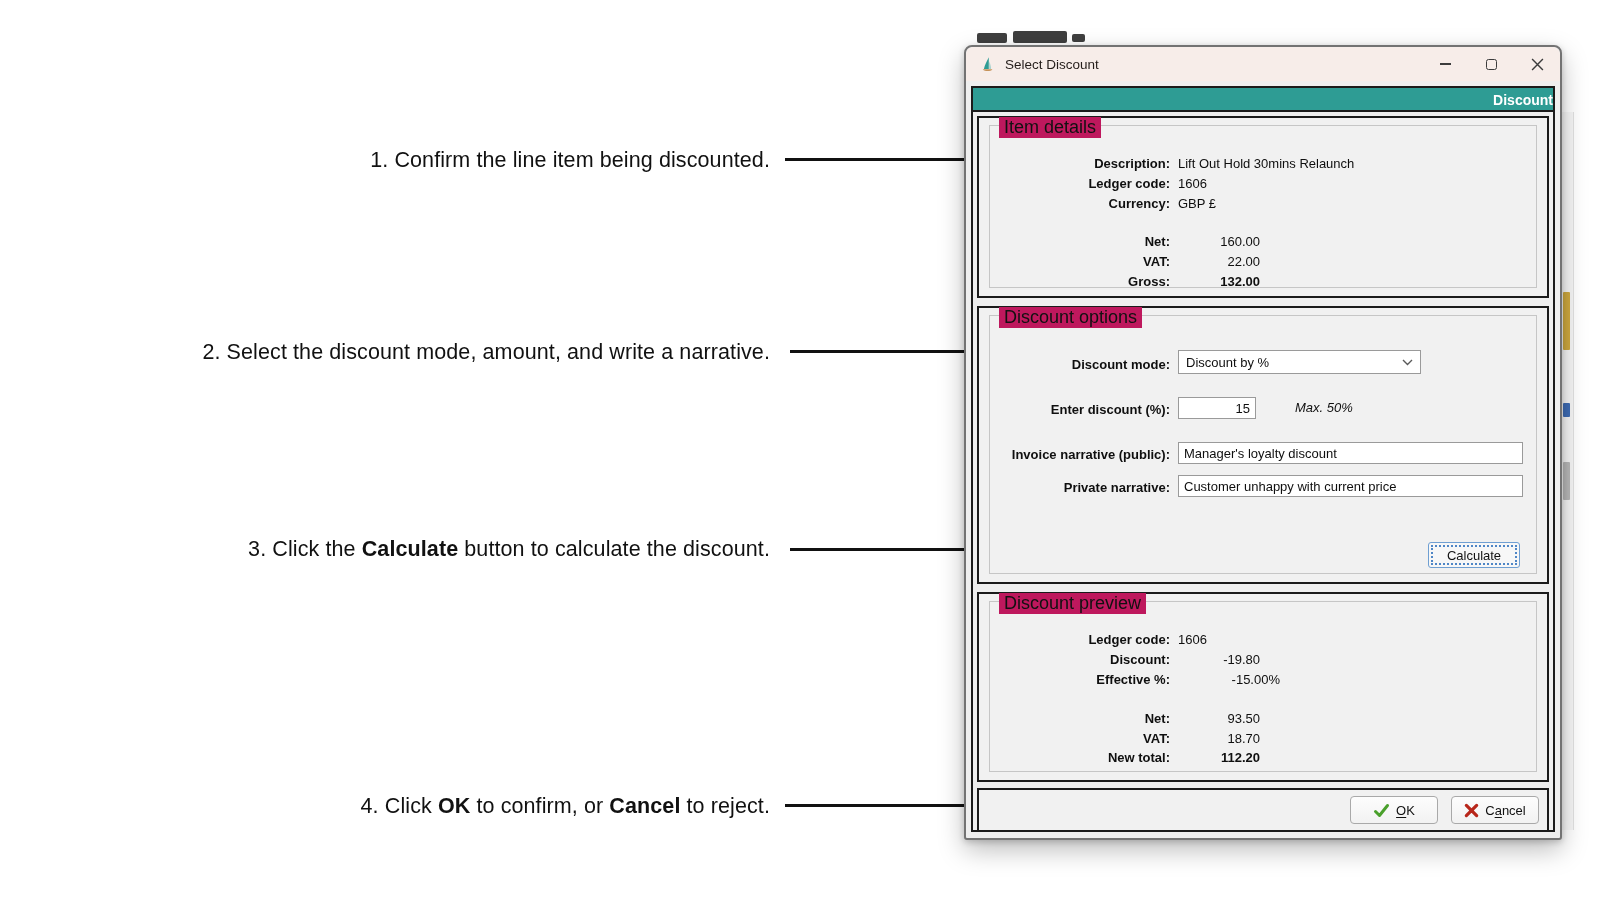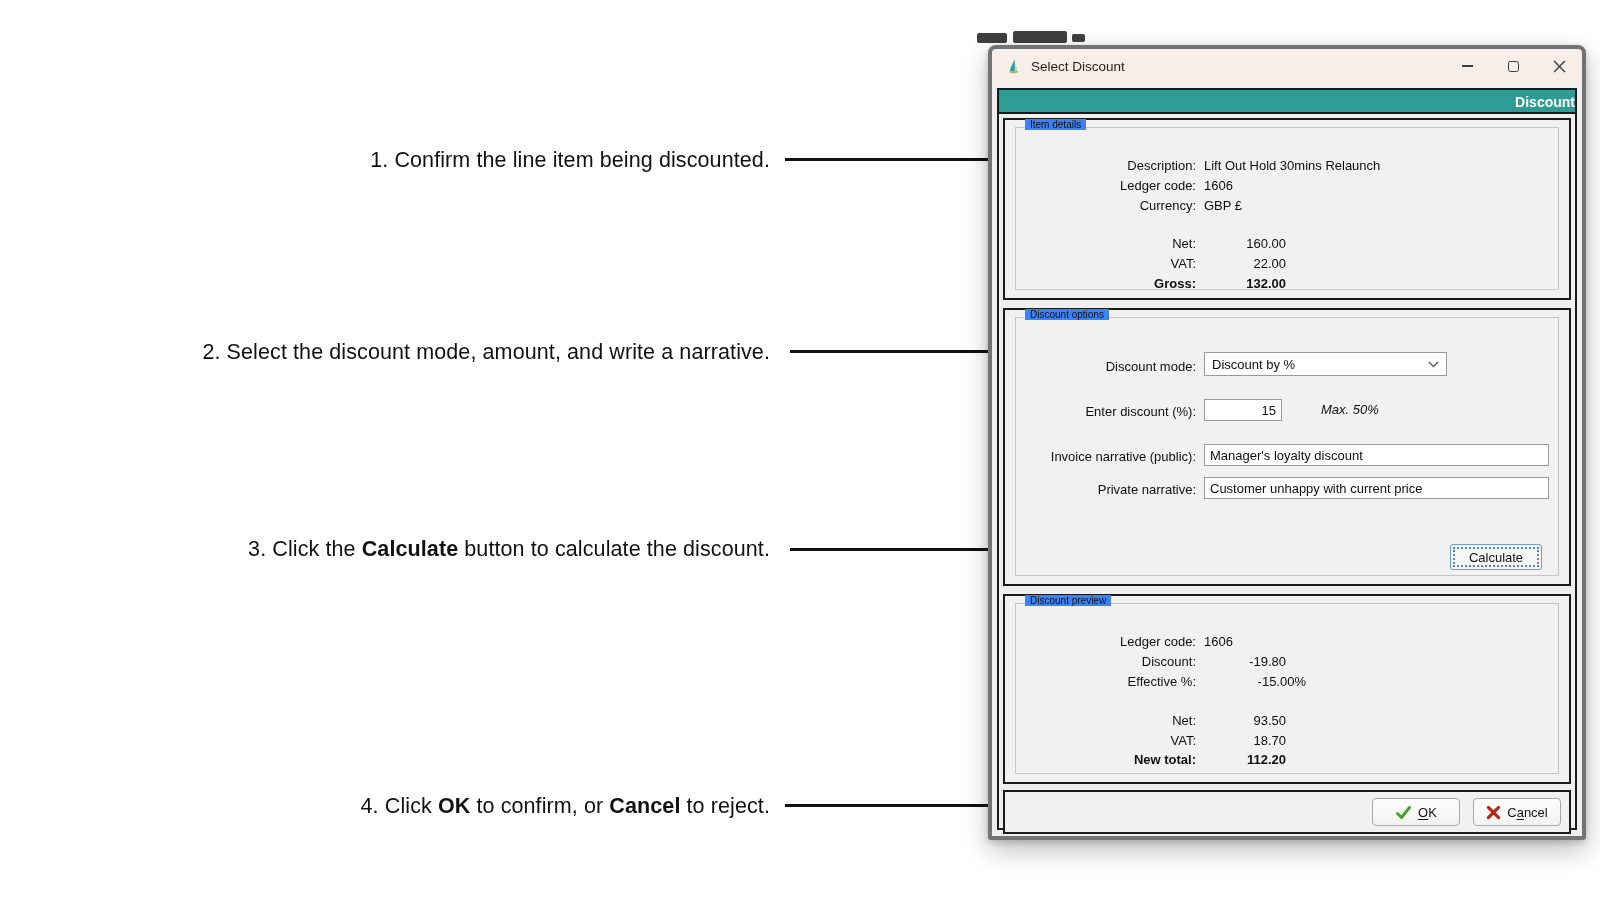--- a/index.html
+++ b/index.html
@@ -18,22 +18,22 @@
                   border-left:13px solid #111; border-top:7.5px solid transparent;
                   border-bottom:7.5px solid transparent; }
 
   
   .bg-frag { position:absolute; background:#3f3f3f; border-radius:2px; filter:blur(.6px); }
   .bg-strip { position:absolute; left:1560px; top:112px; width:14px; height:718px;
               background:#f7f7f7; border-right:1px solid #e2e2e2; z-index:1; }
   .bg-mark { position:absolute; z-index:2; border-radius:1px; }
 
   
-  .dialog { position:absolute; left:988px; top:45px; width:598px; height:795px;
-            background:#efefef; border:4px solid #737373; border-radius:8px 8px 3px 3px;
+  .dialog { position:absolute; left:964px; top:45px; width:598px; height:795px;
+            background:#efefef; border:2px solid #737373; border-radius:8px 8px 3px 3px;
             box-shadow:0 10px 26px rgba(0,0,0,.26), 0 2px 6px rgba(0,0,0,.18); z-index:10;
             font-size:13px; color:#0f0f0f; }
 
   .titlebar { position:absolute; left:0; top:0; right:0; height:34px;
               background:#f7ede9; border-radius:8px 8px 0 0;
               display:flex; align-items:center; }
   .titlebar .app-icon { margin-left:13px; width:17px; height:17px; flex:0 0 auto; }
   .titlebar .title-text { margin-left:9px; font-size:13.5px; color:#241d1a; }
   .winbtns { margin-left:auto; display:flex; height:100%; }
   .winbtn { width:46px; height:100%; display:flex; align-items:center; justify-content:center; cursor:default; }
@@ -48,25 +48,25 @@
 
   .panel { position:absolute; left:4px; right:4px; border:2px solid #1b1b1b; background:#f1f1f1; }
   .panel-item    { top:28px;  height:182px; }
   .panel-options { top:218px; height:278px; }
   .panel-preview { top:504px; height:190px; }
   .panel-footer  { top:700px; height:44px; display:flex; align-items:center;
                    justify-content:flex-end; padding-right:8px; gap:13px; }
 
   .fieldset { position:absolute; left:10px; right:10px; top:7px; bottom:8px;
               border:1px solid #c6c6c6; }
-  .legend { position:absolute; top:-9px; left:9px; background:#3b82f6; padding:0 5px;
-            font-size:10px; color:#111; }
+  .legend { position:absolute; top:-9px; left:9px; background:#be185d; padding:0 5px;
+            font-size:18px; color:#111; }
 
   .row { position:absolute; left:2px; right:10px; display:flex; align-items:center; height:18px; }
-  .lbl { width:178px; text-align:right; flex:0 0 auto; }
+  .lbl { width:178px; text-align:right; flex:0 0 auto;font-weight:bold; }
   .val { margin-left:8px; }
   .num { margin-left:8px; width:82px; text-align:right; }
   .bold { font-weight:bold; }
 
   .select { position:absolute; left:188px; width:243px; height:24px; background:#fff;
             border:1px solid #9a9a9a; display:flex; align-items:center; padding:0 7px;
             justify-content:space-between; cursor:default; }
   .tinput { position:absolute; left:188px; height:22px; background:#fff;
             border:1px solid #9a9a9a; font-family:"Liberation Sans",sans-serif;
             font-size:13px; color:#0f0f0f; padding:0 5px; }

